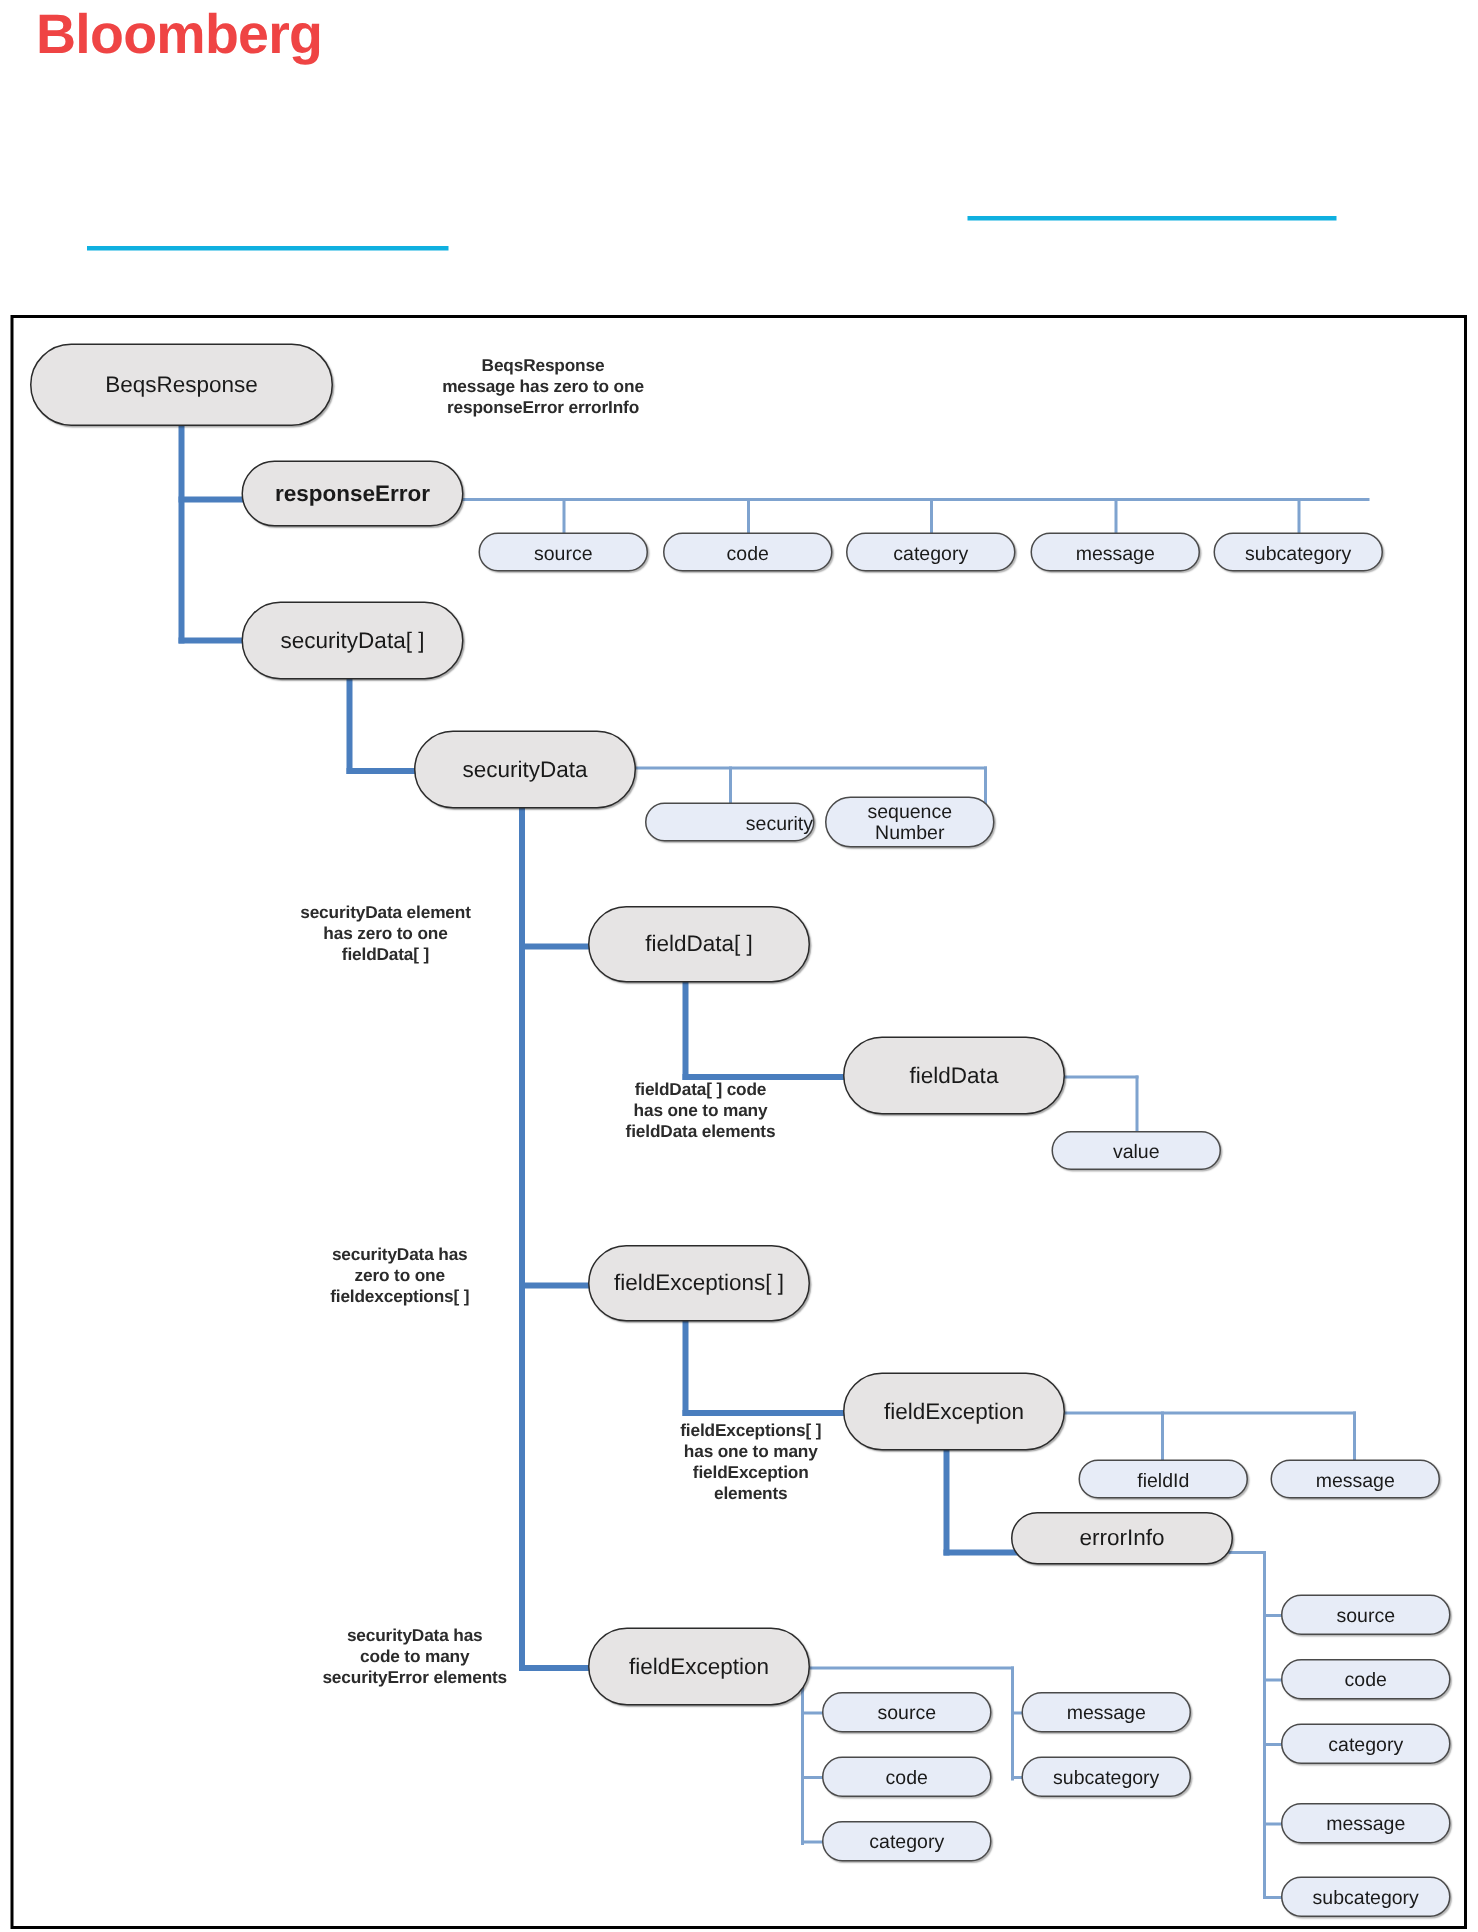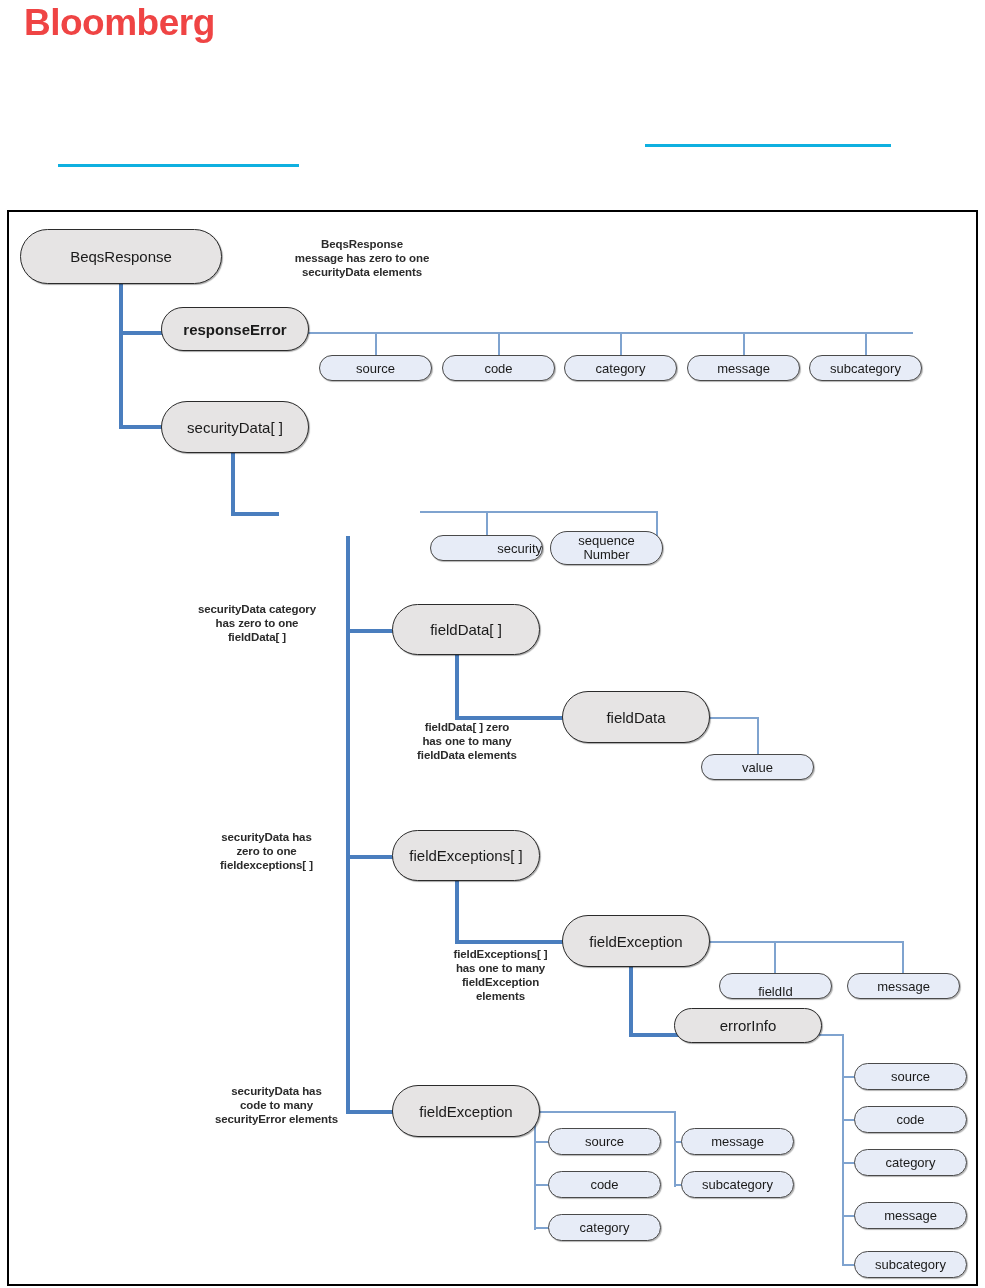--- a/index.html
+++ b/index.html
@@ -172,20 +172,23 @@
   </div>
 
   <div class="node node-parent" style="left:152px; top:95px; width:148px; height:44px;font-weight:bold;">
     <span>responseError</span>
   </div>
 
   <div class="node node-parent" style="left:152px; top:189px; width:148px; height:52px;">
     <span>securityData[ ]</span>
   </div>
 
+  <div class="node node-parent" style="left:267px; top:275px; width:148px; height:52px;">
+    <span>securityData</span>
+  </div>
 
   <div class="node node-parent" style="left:383px; top:392px; width:148px; height:51px;">
     <span>fieldData[ ]</span>
   </div>
 
   <div class="node node-parent" style="left:553px; top:479px; width:148px; height:52px;">
     <span>fieldData</span>
   </div>
 
   <div class="node node-parent" style="left:383px; top:618px; width:148px; height:51px;">
@@ -225,21 +228,21 @@
   </div>
   <div class="node node-leaf" style="left:541px; top:319px; width:113px; height:34px; flex-direction:column; line-height:14px;">
     <span>sequence</span>
     <span>Number</span>
   </div>
 
   <div class="node node-leaf" style="left:692px; top:542px; width:113px; height:26px;">
     <span>value</span>
   </div>
 
-  <div class="node node-leaf" style="left:710px; top:761px; width:113px; height:26px;align-items:flex-end;">
+  <div class="node node-leaf" style="left:710px; top:761px; width:113px; height:26px;">
     <span>fieldId</span>
   </div>
   <div class="node node-leaf" style="left:838px; top:761px; width:113px; height:26px;">
     <span>message</span>
   </div>
 
   <div class="node node-leaf" style="left:845px; top:851px; width:113px; height:27px;">
     <span>source</span>
   </div>
   <div class="node node-leaf" style="left:845px; top:894px; width:113px; height:27px;">
@@ -268,31 +271,31 @@
   <div class="node node-leaf" style="left:672px; top:916px; width:113px; height:27px;">
     <span>message</span>
   </div>
   <div class="node node-leaf" style="left:672px; top:959px; width:113px; height:27px;">
     <span>subcategory</span>
   </div>
 
   <div class="annot" style="left:243px; top:25px; width:220px;">
     <div>BeqsResponse</div>
     <div>message has zero to one</div>
-    <div>securityData elements</div>
+    <div>responseError errorInfo</div>
   </div>
 
   <div class="annot" style="left:168px; top:390px; width:160px;">
-    <div>securityData category</div>
+    <div>securityData element</div>
     <div>has zero to one</div>
     <div>fieldData[ ]</div>
   </div>
 
   <div class="annot" style="left:378px; top:508px; width:160px;">
-    <div>fieldData[ ] zero</div>
+    <div>fieldData[ ] code</div>
     <div>has one to many</div>
     <div>fieldData elements</div>
   </div>
 
   <div class="annot" style="left:180px; top:618px; width:155px;">
     <div>securityData has</div>
     <div>zero to one</div>
     <div>fieldexceptions[ ]</div>
   </div>
 

